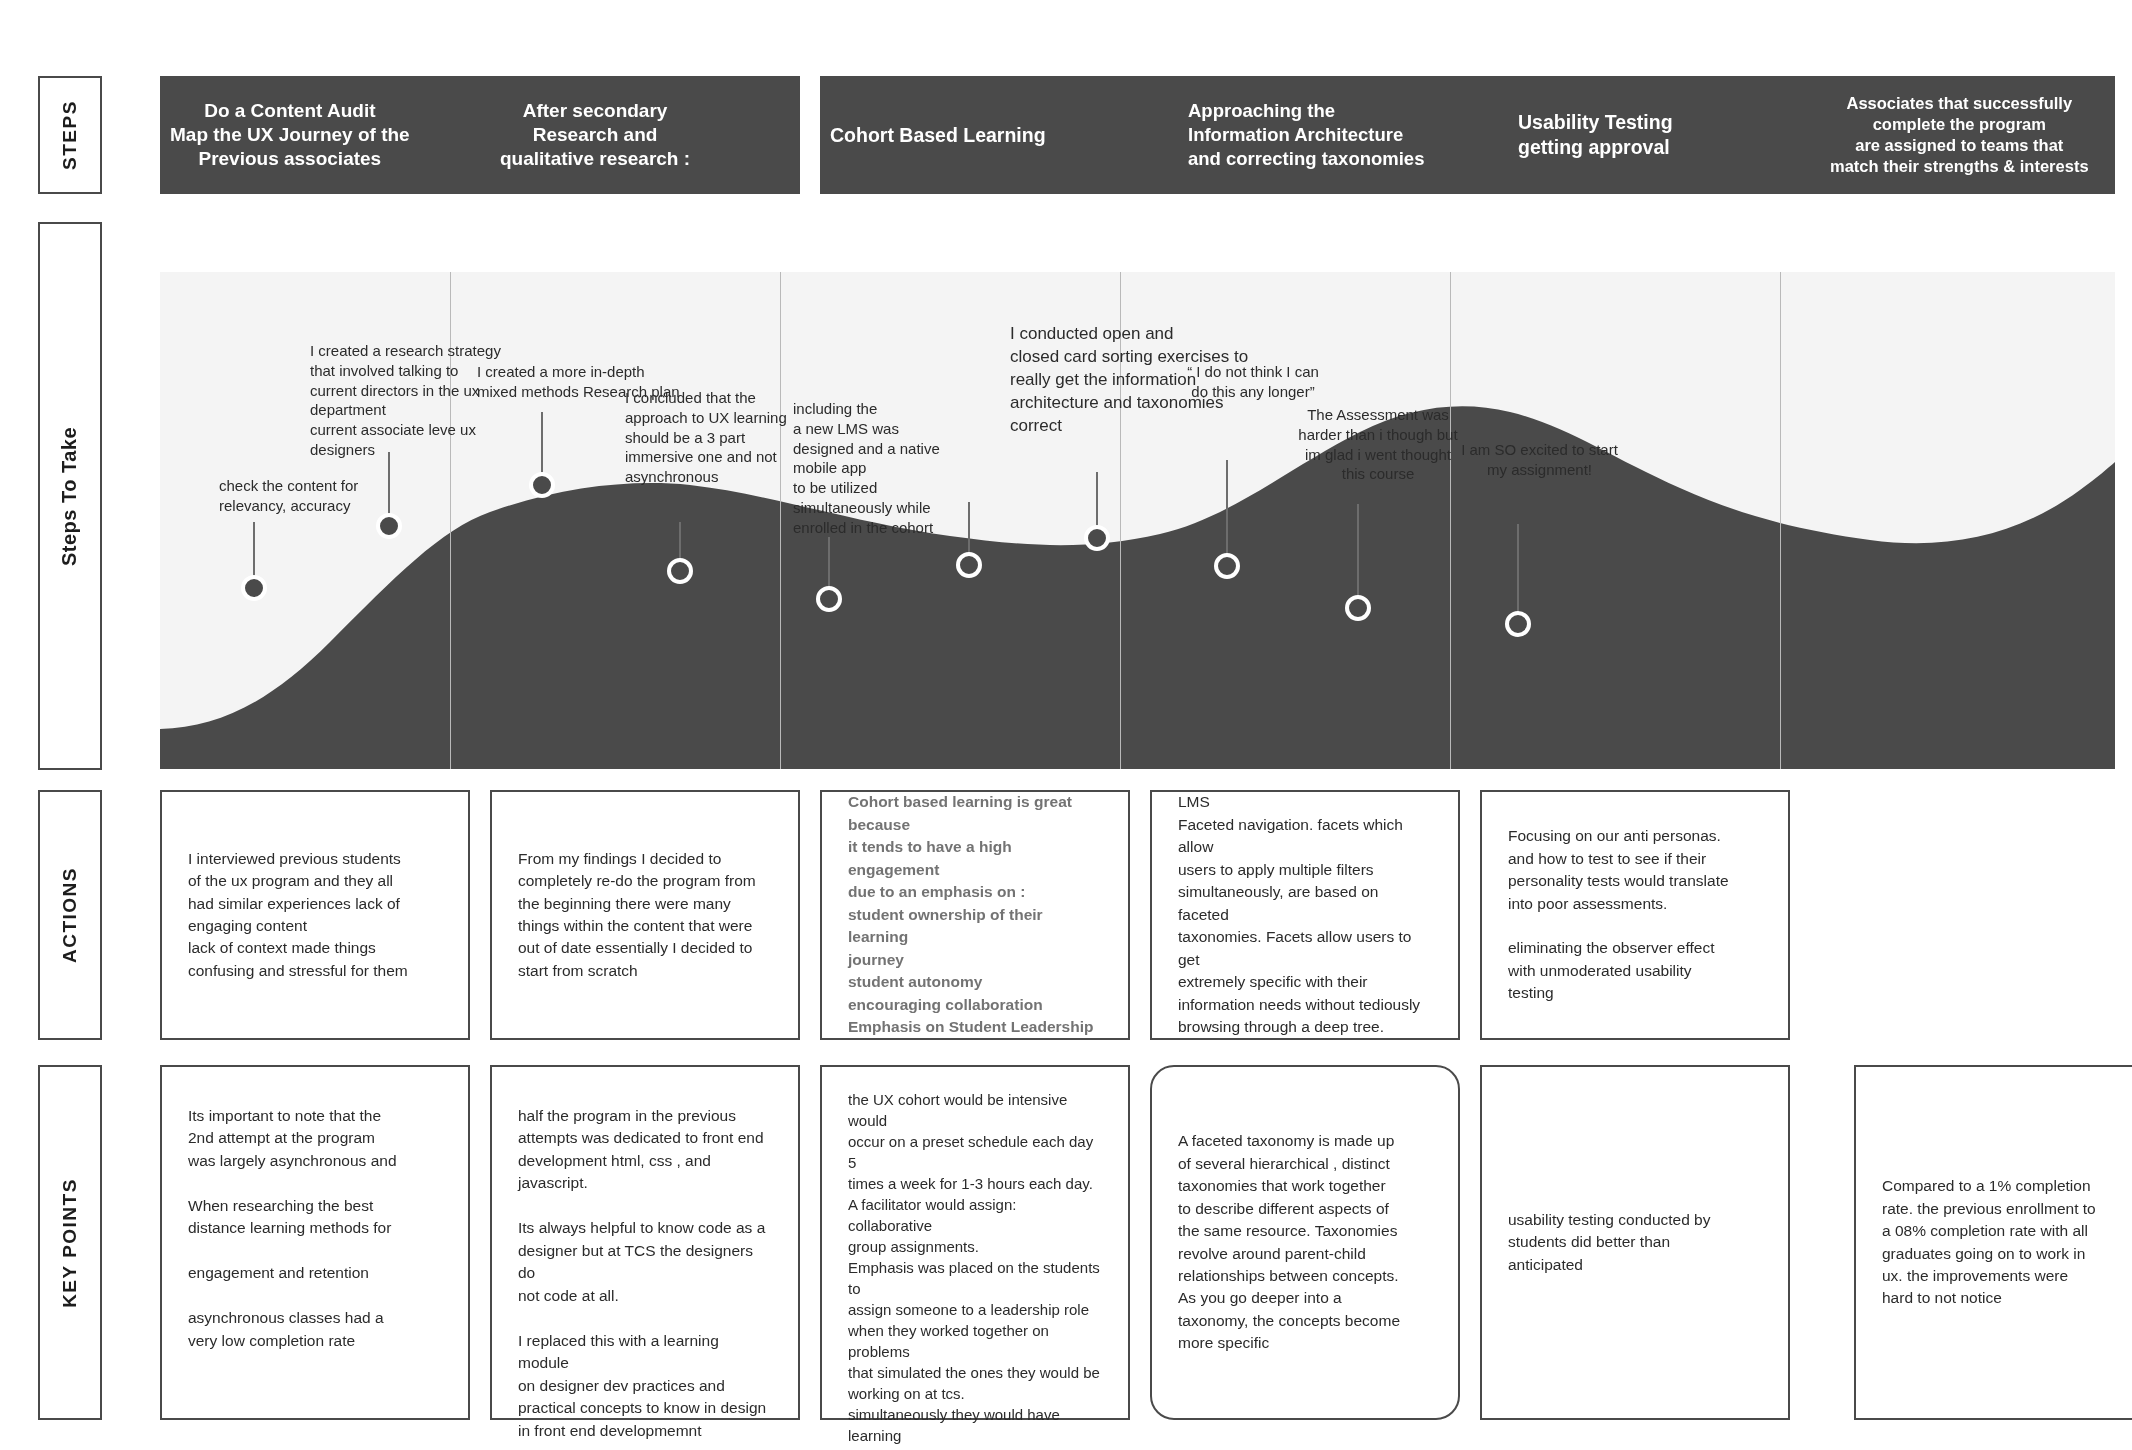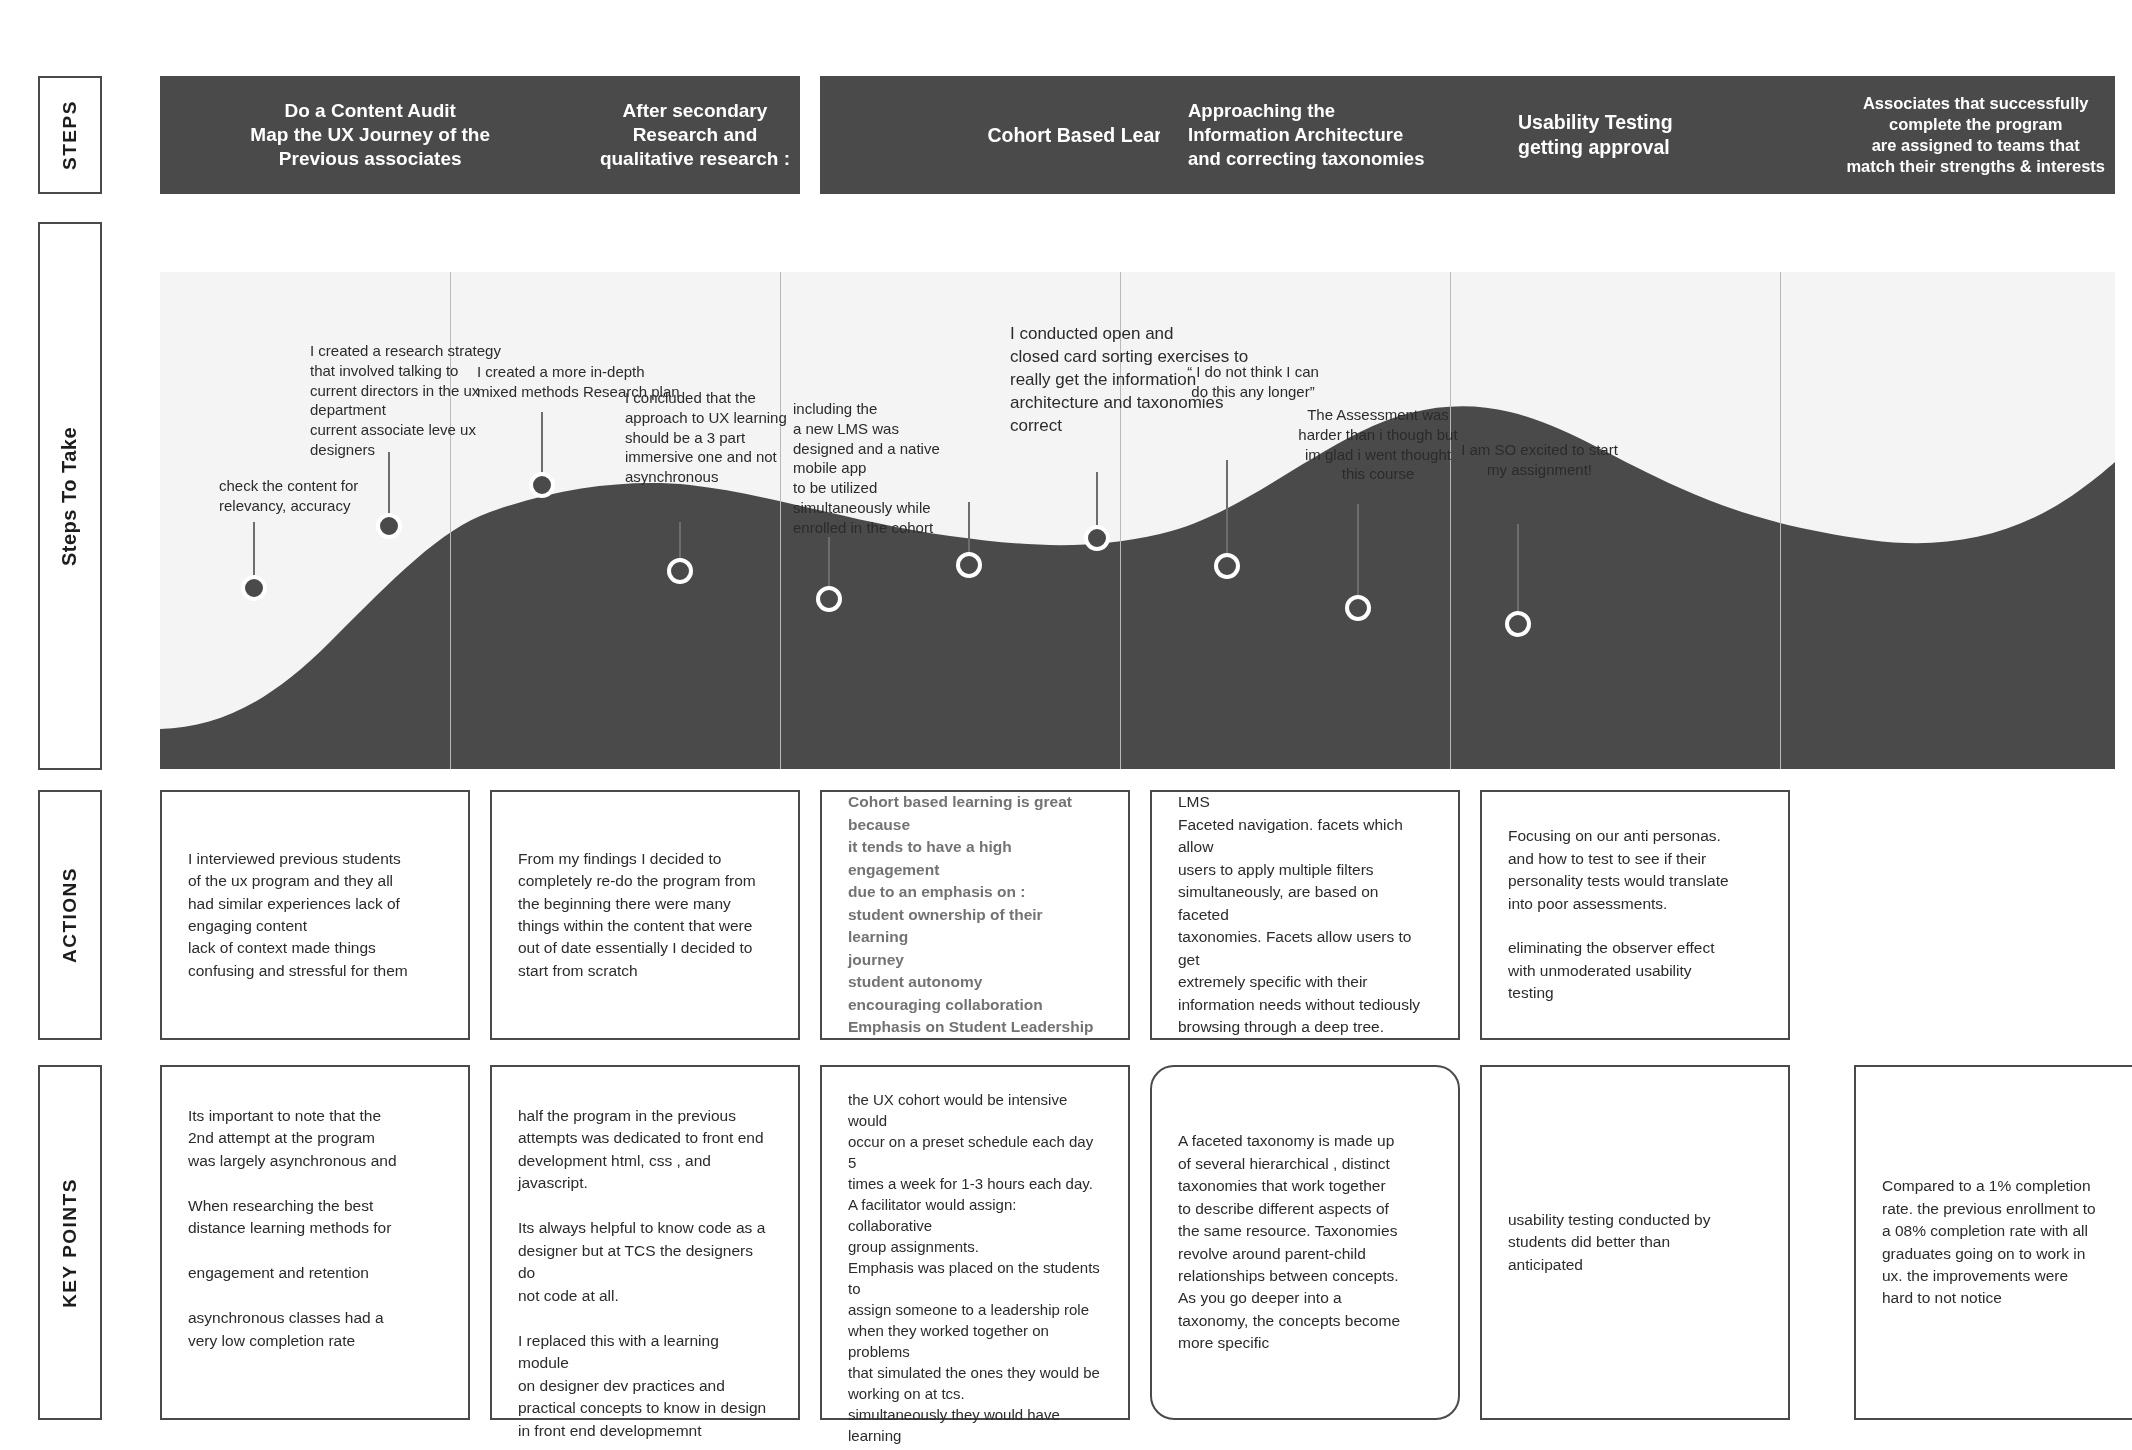--- a/index.html
+++ b/index.html
@@ -25,21 +25,21 @@
     letter-spacing: 1.5px;
     color: #1d1d1d;
   }
 
   
   .steps-band { position: absolute; left: 160px; top: 76px; width: 1955px; height: 118px; }
   .step-card {
     position: absolute; top: 0; height: 118px;
     background: #4a4a4a;
     color: #ffffff;
-    display: flex; align-items: center; justify-content: flex-end;
+    display: flex; align-items: center; justify-content: flex-start;
     text-align: center;
     padding: 6px 10px;
     font-weight: bold;
     line-height: 1.28;
   }
   .step-card .txt { white-space: pre-line; }
 
   
   .journey {
     position: absolute; left: 160px; top: 272px;

